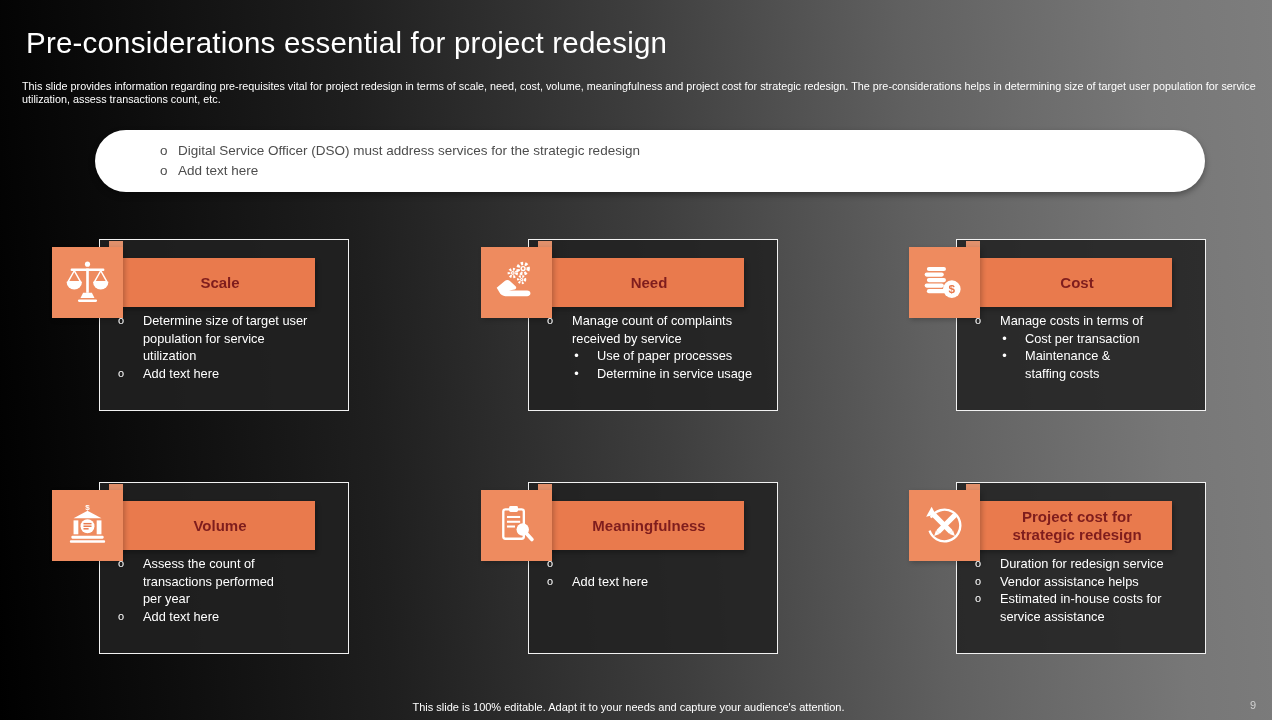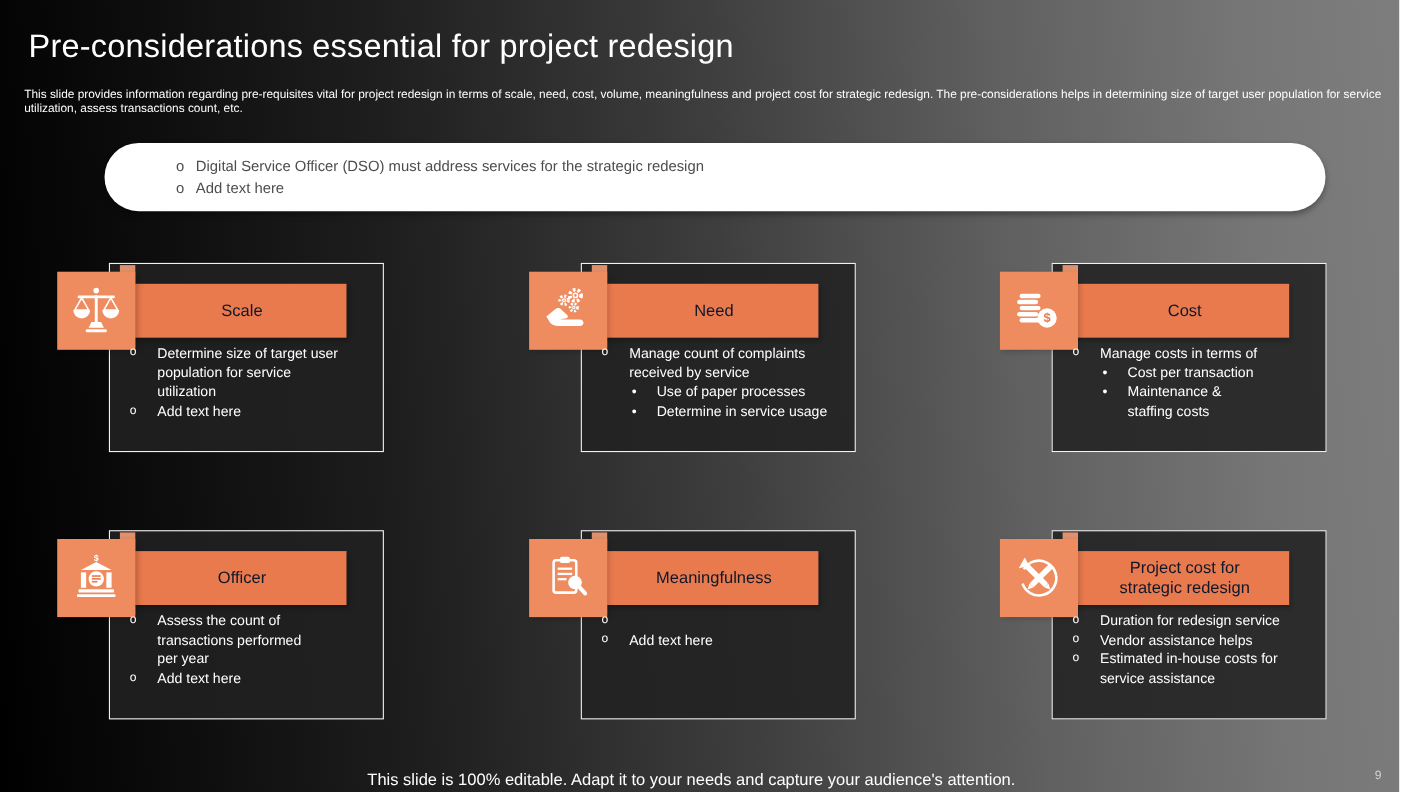--- a/index.html
+++ b/index.html
@@ -30,41 +30,41 @@
   .pos-c0 { left:99px; } .pos-c1 { left:528px; } .pos-c2 { left:956px; }
   .pos-r0 { top:239px; } .pos-r1 { top:482px; }
 
   .card-box { position:absolute; inset:0; border:1.5px solid #f2f2f2;
     background:rgba(33,33,33,.87); }
   .notch { position:absolute; left:10px; top:2px; width:14px; height:75px;
     background:#f29a72; opacity:.92; z-index:1; }
   .bar { position:absolute; left:0; top:19px; width:216px; height:49px;
     background:#e97a4d; z-index:2; display:flex; align-items:center;
     justify-content:center; padding-left:26px; box-shadow:2px 3px 4px rgba(0,0,0,.25); }
-  .bar-title { color:#0f172a; font-weight:400; font-size:15px; line-height:18px;
+  .bar-title { color:#7f1d1d; font-weight:700; font-size:15px; line-height:18px;
     text-align:center; }
   .bar-title.two-line { max-width:152px; }
   .iconbox { position:absolute; left:-47px; top:8px; width:71px; height:71px;
     background:#ee8b5f; z-index:3; display:flex; align-items:center;
     justify-content:center; box-shadow:2px 2px 5px rgba(0,0,0,.22); }
   .iconbox svg { width:47px; height:47px; display:block; }
 
   .bullets { position:absolute; left:12px; top:73px; right:4px; z-index:4;
     list-style:none; margin:0; padding:0; color:#ffffff;
     font-size:12.8px; line-height:17.6px; }
   .bullets .tx { white-space:pre-line;margin-left:12px; }
   .l1 { display:flex; }
   .l2 { display:flex; padding-left:28px; }
   .mk1 { flex:0 0 20px; text-align:center; font-family:"Liberation Mono", monospace;
     font-size:11px; transform:translateY(1px); }
   .mk2 { flex:0 0 17px; text-align:center; }
 
   
   .footer-note { position:absolute; left:0; right:15px; top:701px; margin:0;
-    text-align:center; font-size:15px; color:#ffffff; }
+    text-align:center; font-size:11px; color:#ffffff; }
   .page-num { position:absolute; right:16px; top:699px; font-size:11px; color:#d2d2d2; }
 </style>
 </head>
 <body>
 
 <div class="slide">
 
   <h1 class="title">Pre-considerations essential for project redesign</h1>
   <p class="subtitle">This slide provides information regarding pre-requisites vital for project redesign in terms of scale, need, cost, volume, meaningfulness and project cost for strategic redesign. The pre-considerations helps in determining size of target user population for service
 utilization, assess transactions count, etc.</p>
@@ -180,21 +180,21 @@
         <span class="tx">Maintenance &amp;
 staffing costs</span>
       </li>
     </ul>
   </div>
 
   <div class="card-wrap pos-r1 pos-c0">
     <div class="card-box"></div>
     <div class="notch"></div>
     <div class="bar">
-      <span class="bar-title">Officer</span>
+      <span class="bar-title">Volume</span>
     </div>
     <div class="iconbox">
       <svg viewBox="0 0 64 64" fill="#fff">
         <text x="32" y="11" text-anchor="middle" font-size="11" font-weight="bold" fill="#fff" font-family="Liberation Sans, sans-serif">$</text>
         <path d="M32 12 L13 22 H51 Z"></path>
         <rect x="13" y="25" width="6.5" height="19"></rect>
         <rect x="44.5" y="25" width="6.5" height="19"></rect>
         <circle cx="32" cy="33" r="9.5"></circle>
         <rect x="26.5" y="28.5" width="11" height="2" fill="#e97a4d"></rect>
         <rect x="26.5" y="32" width="11" height="2" fill="#e97a4d"></rect>

